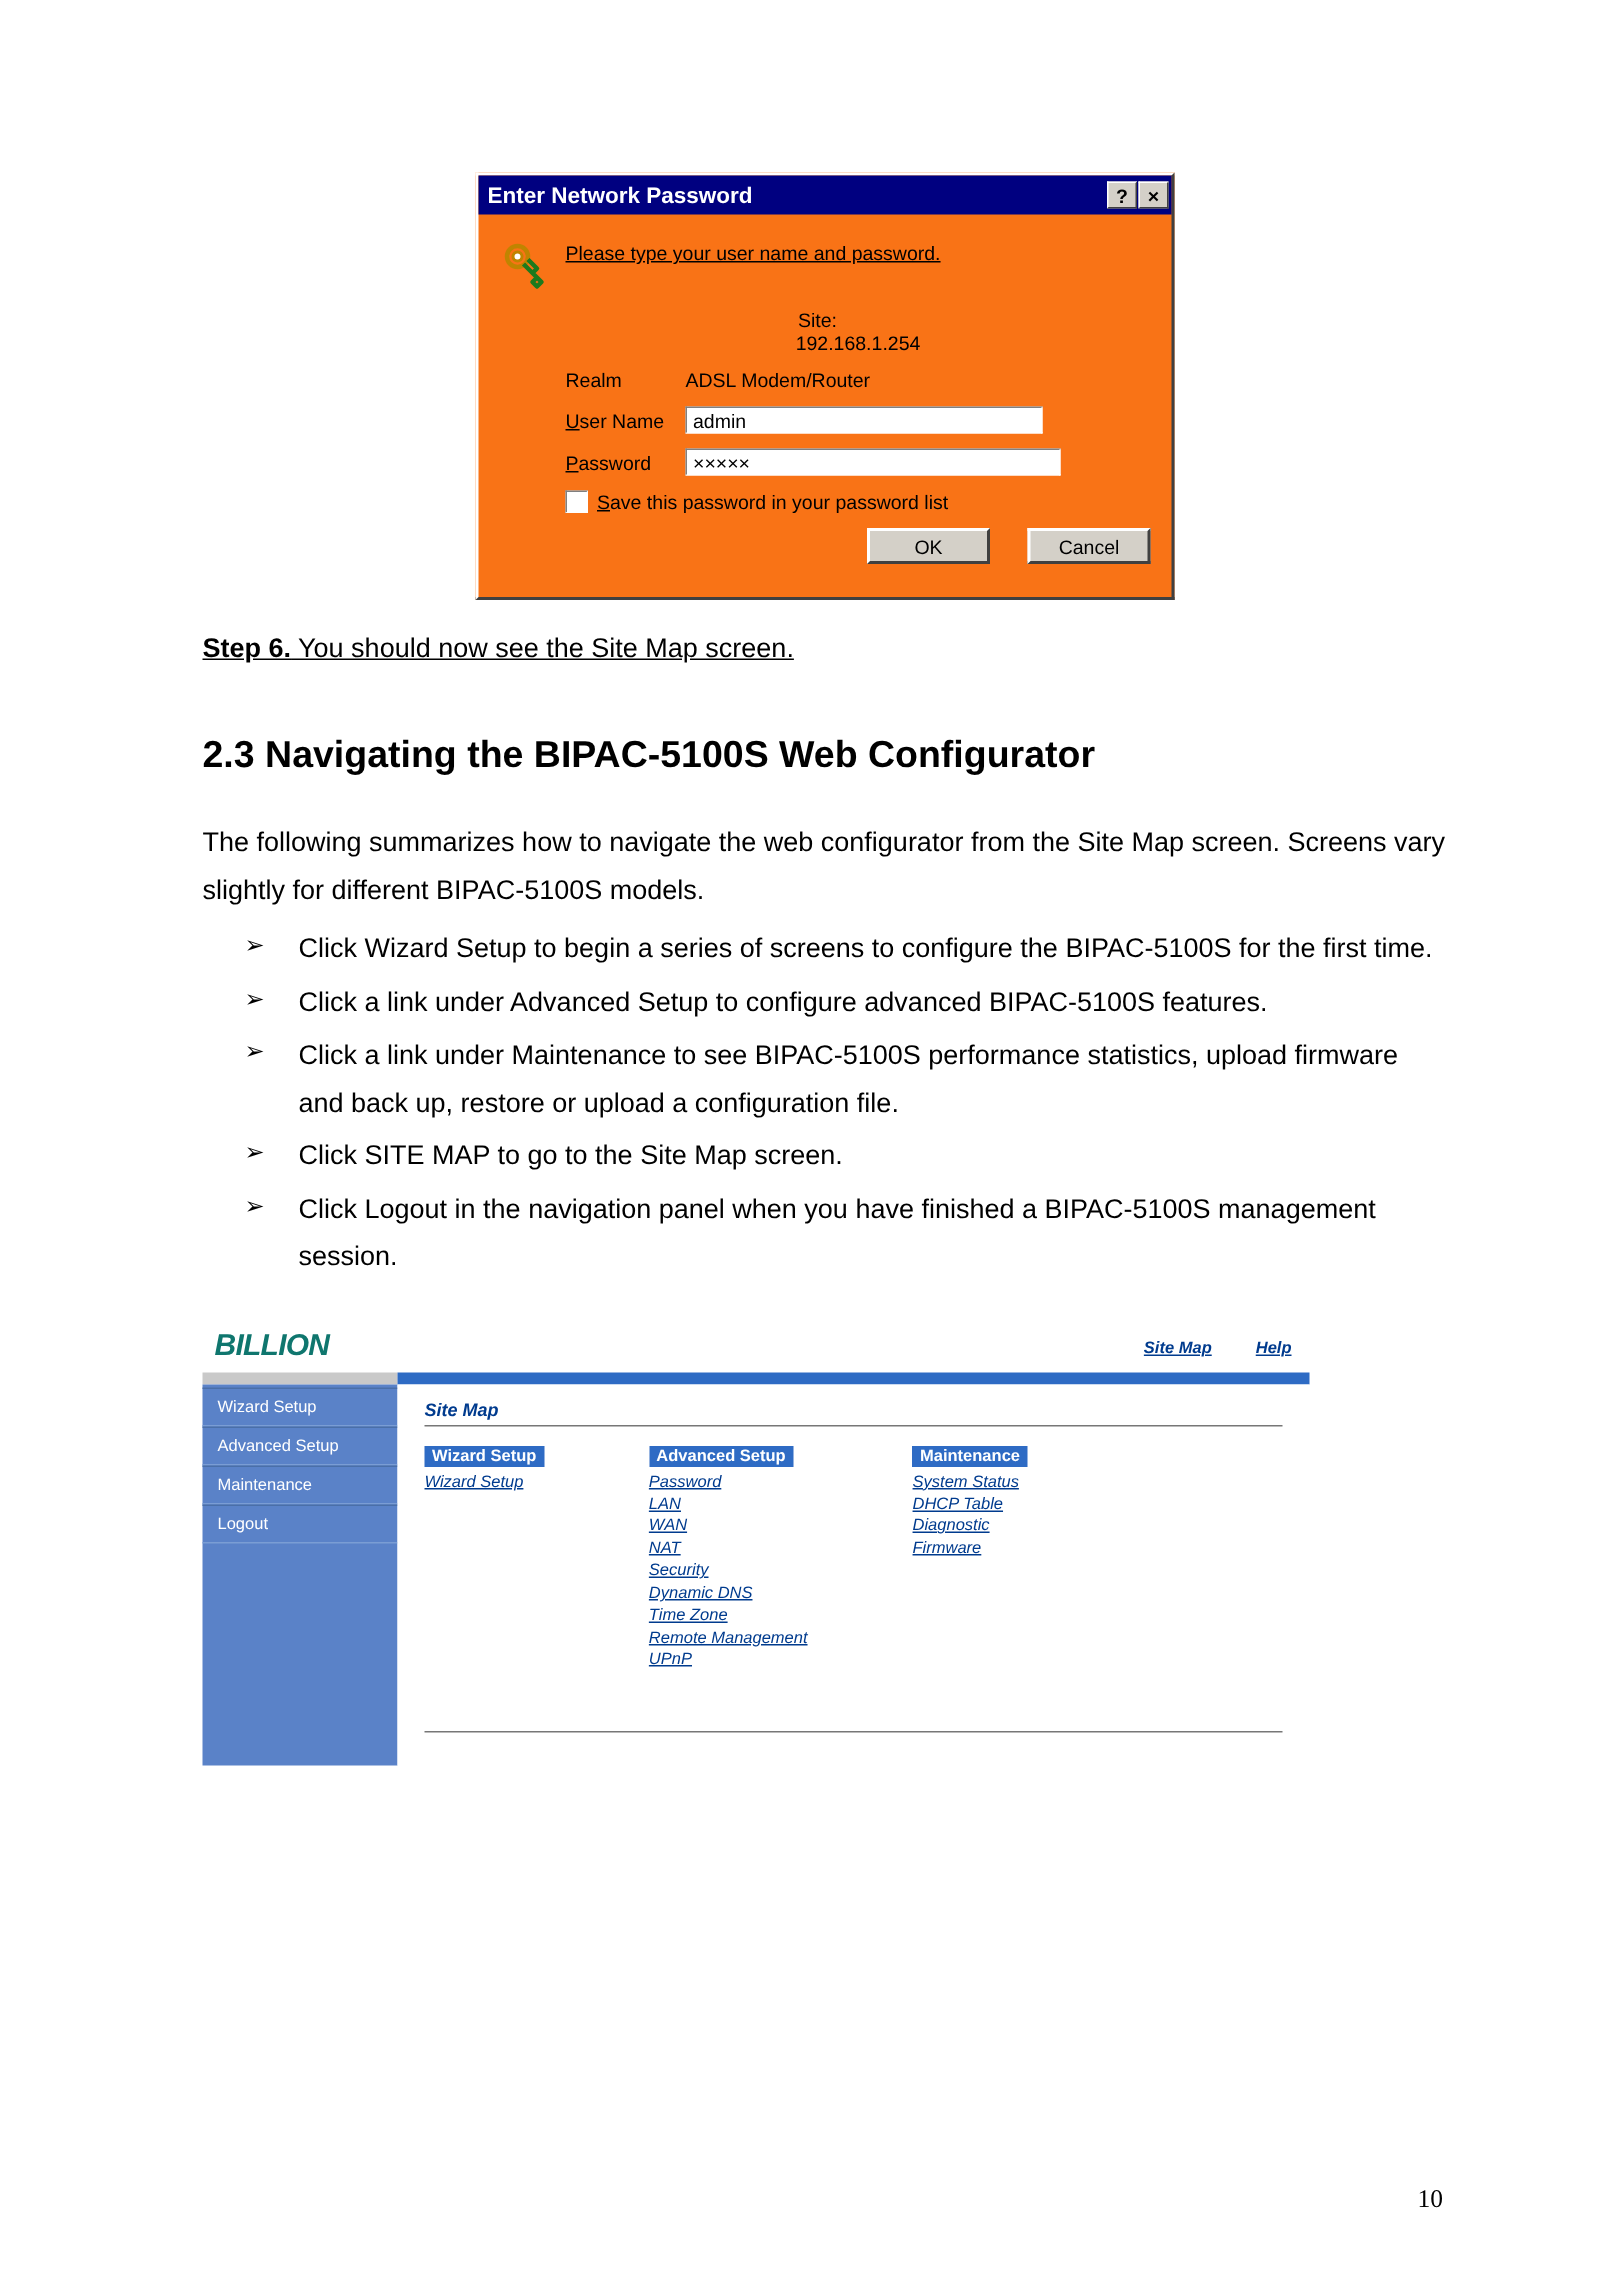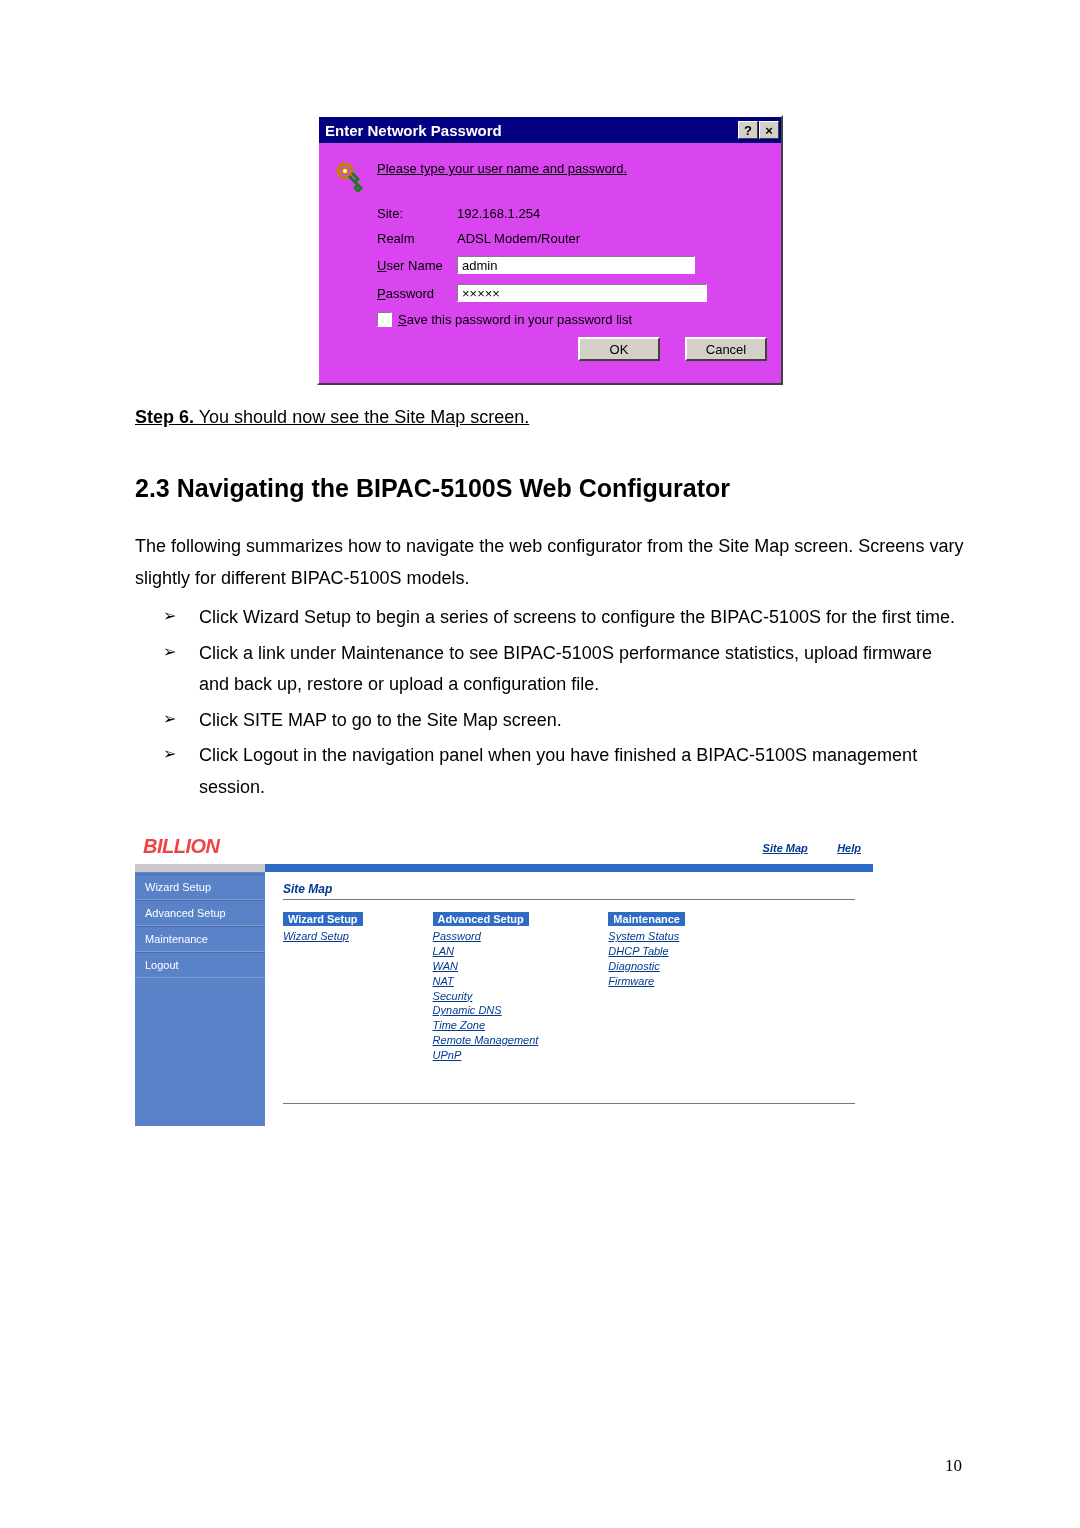--- a/index.html
+++ b/index.html
@@ -14,21 +14,21 @@
     position: relative;
     width: 1080px;
     height: 1528px;
     box-sizing: border-box;
     padding: 115px 115px 50px 135px;
   }
   
   .dlg {
     width: 462px;
     margin: 0 auto;
-    background: #d946ef;
+    background: #f97316;
     border: 2px solid;
     border-color: #fff #404040 #404040 #fff;
     font-family: "MS Sans Serif", Tahoma, Arial, sans-serif;
     font-size: 13px;
     color: #000;
   }
   .titlebar {
     display: flex;
     align-items: center;
     background: #000080;
@@ -132,21 +132,21 @@
     display: flex;
     align-items: center;
     background: #fff;
   }
   .billion {
     width: 130px;
     font-family: "Arial Black", Arial, sans-serif;
     font-weight: 900;
     font-style: italic;
     font-size: 20px;
-    color: #ef4444;
+    color: #0f766e;
     letter-spacing: -0.5px;
     padding: 4px 4px 6px 8px;
   }
   .sitemap-links {
     margin-left: auto;
     padding-right: 12px;
   }
   .sitemap-links a {
     color: #003b8e;
     font-size: 11px;
@@ -228,21 +228,21 @@
       <div class="dlg-row" style="align-items:flex-start;text-decoration:underline;">
         <span>
           <svg class="key-icon" viewBox="0 0 34 34">
             <circle cx="12" cy="12" r="7" fill="none" stroke="#c08400" stroke-width="3"></circle>
             <circle cx="12" cy="12" r="3" fill="#fff" stroke="#c08400" stroke-width="2"></circle>
             <path d="M16 17 L28 29 L25 32 L22 29 L25 26 L22 23 L25 20 L19 14" fill="none" stroke="#1d7a1d" stroke-width="3" stroke-linejoin="round"></path>
           </svg>
         </span>
         <span style="padding-top:4px;">Please type your user name and password.</span>
       </div>
-      <div class="dlg-row" style="padding-left:44px;">
+      <div class="dlg-row" style="padding-left:44px;flex-direction:column;">
         <span class="lbl-col">Site:</span>
         <span class="val-col">192.168.1.254</span>
       </div>
       <div class="dlg-row" style="padding-left:44px;">
         <span class="lbl-col">Realm</span>
         <span class="val-col">ADSL Modem/Router</span>
       </div>
       <div class="dlg-row" style="padding-left:44px;">
         <span class="lbl-col"><span style="text-decoration:underline">U</span>ser Name</span>
         <input class="sunken-input" style="width: 238px;" value="admin">
@@ -265,20 +265,21 @@
   <p class="step">
     <b>Step 6.</b><span> You should now see the Site Map screen.</span>
   </p>
 
   <h2 class="section">2.3 Navigating the BIPAC-5100S Web Configurator</h2>
 
   <p class="bodytxt">The following summarizes how to navigate the web configurator from the Site Map screen. Screens vary slightly for different BIPAC-5100S models.</p>
 
   <ul class="arrowlist">
     <li>Click Wizard Setup to begin a series of screens to configure the BIPAC-5100S for the first time.</li>
+    <li>Click a link under Advanced Setup to configure advanced BIPAC-5100S features.</li>
     <li>Click a link under Maintenance to see BIPAC-5100S performance statistics, upload firmware and back up, restore or upload a configuration file.</li>
     <li>Click SITE MAP to go to the Site Map screen.</li>
     <li>Click Logout in the navigation panel when you have finished a BIPAC-5100S management session.</li>
   </ul>
 
   <div class="sitemap">
     <div class="sitemap-top">
       <div class="billion">BILLION</div>
       <div class="sitemap-links">
         <a>Site Map</a>

